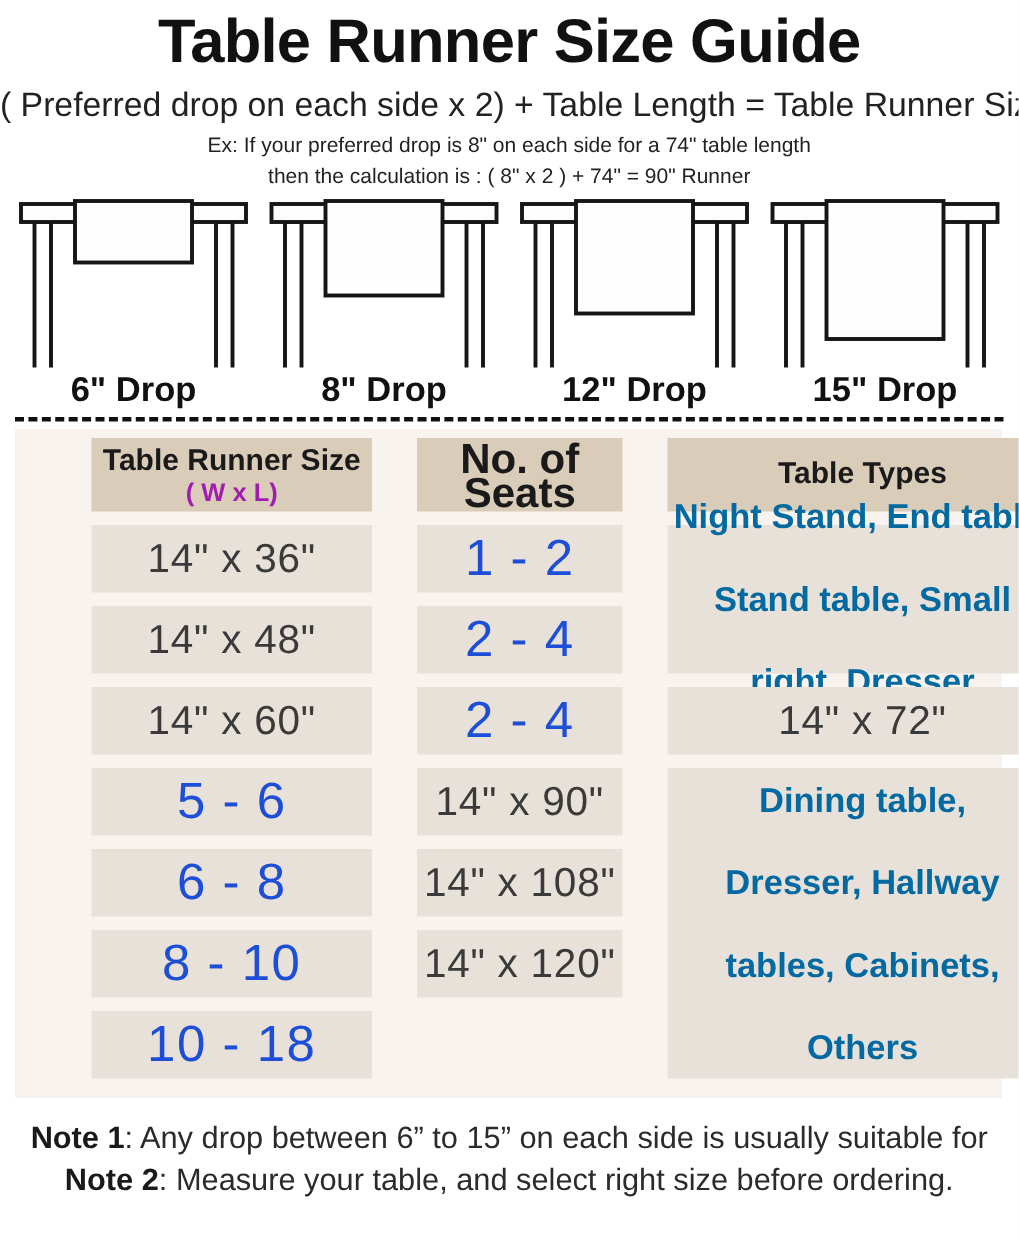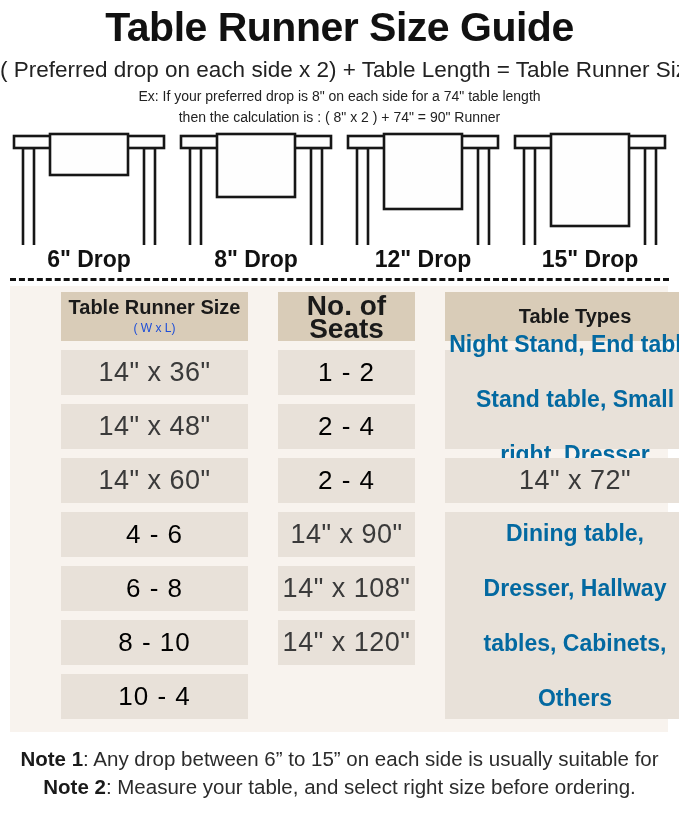--- a/index.html
+++ b/index.html
@@ -72,32 +72,32 @@
   }
   .hcell {
     background: #d9ccb8;
     display: flex;
     flex-direction: column;
     align-items: center;
     justify-content: center;
     text-align: center;
   }
   .hcell .h-main { font-size: 20px; font-weight: 700; line-height: 23px; color: #1a1a1a; }
-  .hcell .h-sub  { font-size: 12px; font-weight: 400; line-height: 19px; color: #1d4ed8; }
+  .hcell .h-sub  { font-size: 17px; font-weight: 700; line-height: 19px; color: #a21caf; }
   .hcell.seats .h-main { font-size: 28px; }
   .cell {
     background: #e8e1d9;
     display: flex;
     flex-direction: column;
     align-items: center;
     justify-content: center;
     text-align: center;
   }
   .cell.size  { font-size: 27px; font-weight: 400; color: #3a3a3a; letter-spacing: 0.5px; }
-  .cell.seats { font-size: 26px; font-weight: 400; color: #000000; letter-spacing: 1px; }
+  .cell.seats { font-size: 34px; font-weight: 400; color: #1d4ed8; letter-spacing: 1px; }
   .cell.types { font-size: 23px; font-weight: 700; color: #0369a1; gap: 28px; }
   .cell.types .tline { line-height: 27px; }
   .types-a { grid-column: 3; grid-row: 2 / 4; }
   .types-b { grid-column: 3; grid-row: 4 / 5; }
   .types-c { grid-column: 3; grid-row: 5 / 9; }
 
   .notes {
     margin-top: 13px;
     text-align: center;
     font-size: 20.5px;
@@ -186,37 +186,37 @@
       </div>
 
       <div class="cell size">14" x 48"</div>
       <div class="cell seats">2 - 4</div>
 
       <div class="cell size">14" x 60"</div>
       <div class="cell seats">2 - 4</div>
 
 
       <div class="cell size">14" x 72"</div>
-      <div class="cell seats">4 - 6</div>
+      <div class="cell seats">5 - 6</div>
 
       <div class="cell types types-c">
         <div class="tline">Dining table,</div>
         <div class="tline">Dresser, Hallway</div>
         <div class="tline">tables, Cabinets,</div>
         <div class="tline">Others</div>
       </div>
 
       <div class="cell size">14" x 90"</div>
       <div class="cell seats">6 - 8</div>
 
       <div class="cell size">14" x 108"</div>
       <div class="cell seats">8 - 10</div>
 
       <div class="cell size">14" x 120"</div>
-      <div class="cell seats">10 - 4</div>
+      <div class="cell seats">10 - 18</div>
 
     </div>
   </div>
 
   <div class="notes">
     <div><b>Note 1</b><span>: Any drop between 6” to 15” on each side is usually suitable for</span></div>
     <div><b>Note 2</b><span>: Measure your table, and select right size before ordering.</span></div>
   </div>
 
 </div>

